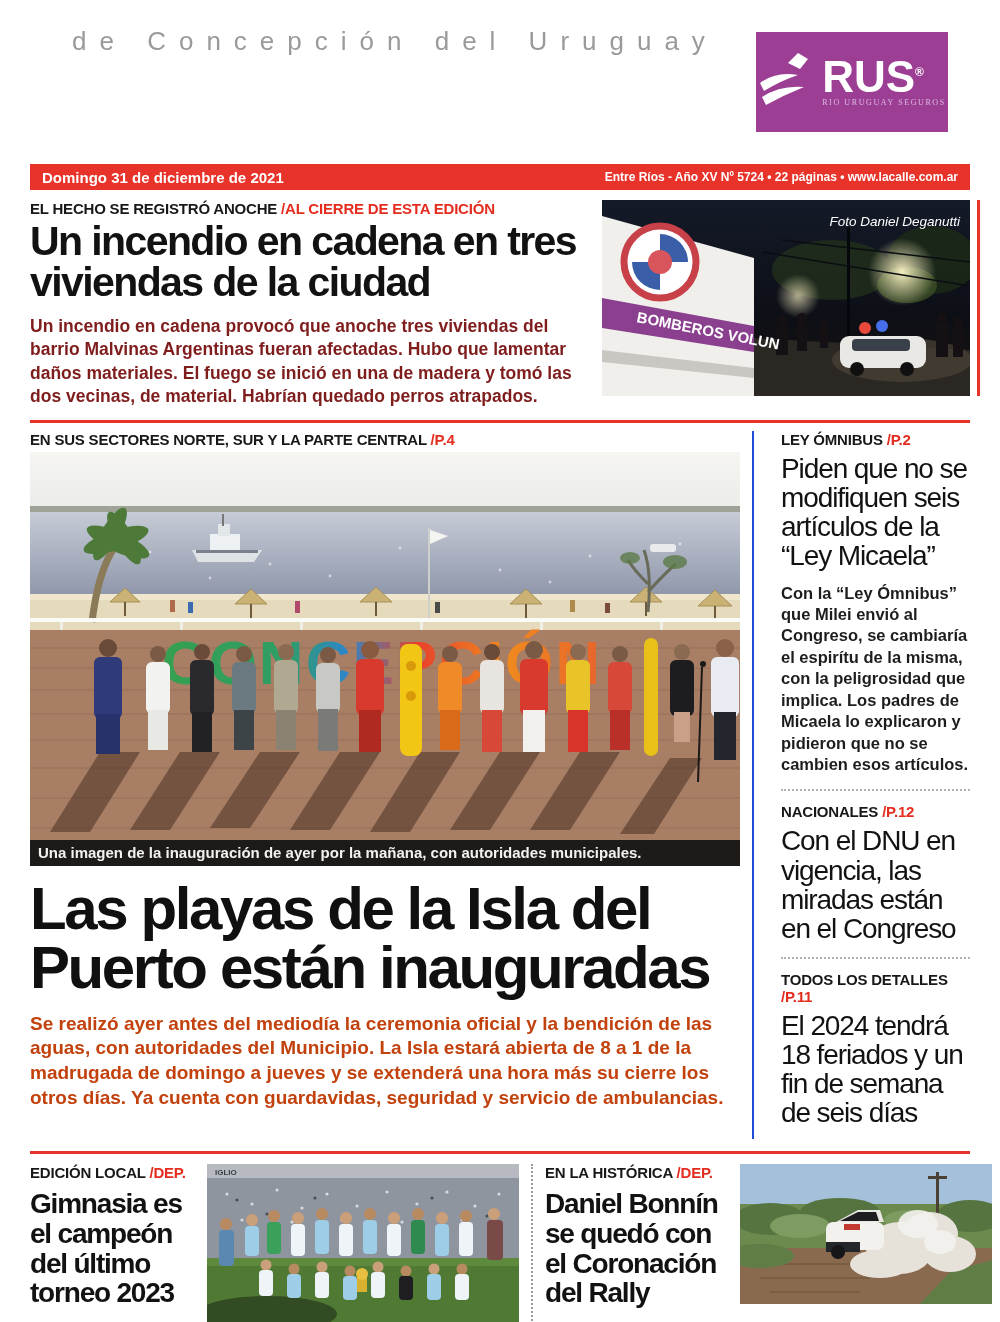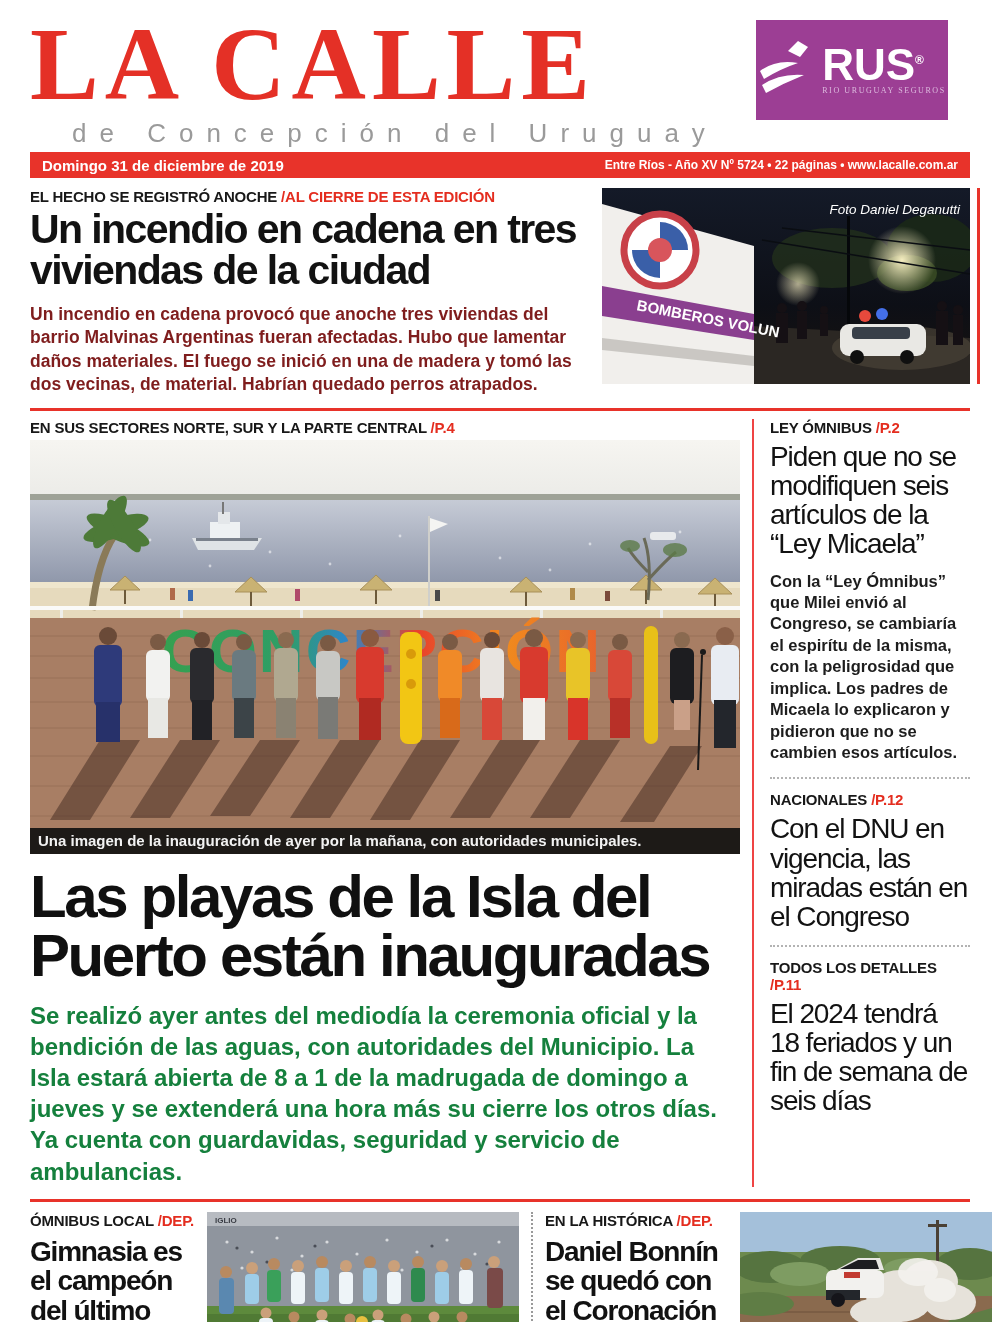--- a/index.html
+++ b/index.html
@@ -34,26 +34,26 @@
   .deck1{font-size:17.5px;font-weight:bold;line-height:1.33;color:#7f1d1d;}
   .top-photo-wrap{position:relative;}
   .top-photo-wrap svg{display:block;}
   .red-vline{position:absolute;right:-10px;top:0;width:3px;height:196px;background:#e8332a;}
 
   .hrule{height:3px;background:#e8332a;margin:12px 0 8px 0;}
 
   
   .mainarea{display:grid;grid-template-columns:710px auto;gap:12px;}
   .maincol{padding-right:12px;}
-  .sidebar{border-left:2px solid #ef4444;padding-left:16px;}
+  .sidebar{border-left:2px solid #1d4ed8;padding-left:27px;}
   .mainphoto svg{display:block;}
   .caption{background:#1d1a17;color:#f2f2f2;font-size:15px;font-weight:bold;
     padding:4px 8px 5px 8px;width:710px;box-sizing:border-box;}
   .h2{font-size:60px;font-weight:bold;line-height:0.98;letter-spacing:-2.4px;color:#101010;margin:14px 0 14px 0;}
-  .deck2{font-size:24px;font-weight:bold;line-height:1.3;color:#15803d;}
+  .deck2{font-size:19px;font-weight:bold;line-height:1.3;color:#c2410c;}
 
   .sb-head{font-size:28px;font-weight:normal;line-height:1.04;letter-spacing:-1.1px;color:#121212;margin:6px 0 12px 0;}
   .sb-body{font-size:16.5px;font-weight:bold;line-height:1.3;color:#1d1d1d;}
   .dotline{border-top:2px dotted #b3b3b3;margin:14px 0 12px 0;}
 
   
   .bottomrow{display:flex;gap:9px;margin-top:10px;align-items:flex-start;}
   .b-textcol{width:168px;flex:none;}
   .h3{font-size:28px;font-weight:bold;line-height:1.06;letter-spacing:-1.2px;color:#121212;margin:8px 0 0 0;}
   .b-photo{flex:none;}
@@ -62,41 +62,40 @@
   .bottombar{height:9px;background:#e8332a;margin-top:14px;}
 
   .credit{font-style:italic;}
 </style>
 </head>
 <body>
 
 <div class="page">
 
   <div class="masthead">
-    <div class="mast-title">LA CALLE</div>
     <div class="mast-sub">de Concepción del Uruguay</div>
     <div class="rus-box">
       <div class="rus-inner">
         <span>
           <svg width="58" height="62" viewBox="0 0 58 62">
             <path d="M30 14 L40 4 L50 10 L42 20 Z" fill="#ffffff"></path>
             <path d="M2 34 Q18 22 40 26 Q22 32 6 42 Z" fill="#ffffff"></path>
             <path d="M4 48 Q22 36 46 38 Q26 46 8 56 Z" fill="#ffffff"></path>
           </svg>
         </span>
         <span>
           <div class="rus-text"><span>RUS</span><span class="rus-reg">®</span></div>
           <div class="rus-tag">RIO URUGUAY SEGUROS</div>
         </span>
       </div>
     </div>
   </div>
 
   <div class="datebar">
-    <span class="left">Domingo 31 de diciembre de 2019</span>
+    <span class="left">Domingo 31 de diciembre de 2021</span>
     <span class="right">Entre Ríos - Año XV Nº 5724  •  22 páginas  •  www.lacalle.com.ar</span>
   </div>
 
   <div class="topstory">
     <div>
       <div class="kicker"><span>EL HECHO SE REGISTRÓ ANOCHE </span><span class="pg">/AL CIERRE DE ESTA EDICIÓN</span></div>
       <div class="h1">Un incendio en cadena en tres viviendas de la ciudad</div>
       <div class="deck1">Un incendio en cadena provocó que anoche tres viviendas del barrio Malvinas Argentinas fueran afectadas. Hubo que lamentar daños materiales. El fuego se inició en una de madera y tomó las dos vecinas, de material. Habrían quedado perros atrapados.</div>
     </div>
     <div class="top-photo-wrap">
@@ -394,21 +393,21 @@
         <div class="sb-head">El 2024 tendrá 18 feriados y un fin de semana de seis días</div>
       </div>
     </div>
   </div>
 
   <div class="hrule"></div>
 
   <div class="bottomrow">
 
     <div class="b-textcol">
-      <div class="kicker"><span>ÓMNIBUS LOCAL </span><span class="pg">/DEP.</span></div>
+      <div class="kicker"><span>EDICIÓN LOCAL </span><span class="pg">/DEP.</span></div>
       <div class="h3">Gimnasia es el campeón del último torneo 2023</div>
     </div>
 
     <div class="b-photo">
       <svg width="312" height="168" viewBox="0 0 312 168">
         <rect width="312" height="96" fill="#8f959e"></rect>
         <rect width="312" height="14" fill="#b7bbc1"></rect>
         <text x="8" y="11" font-size="8" font-weight="bold" fill="#3a3d44" font-family="Liberation Sans, sans-serif">IGLIO</text>
         <g fill="#d8dadd">
             <circle cx="20" cy="30" r="1.6"></circle>

